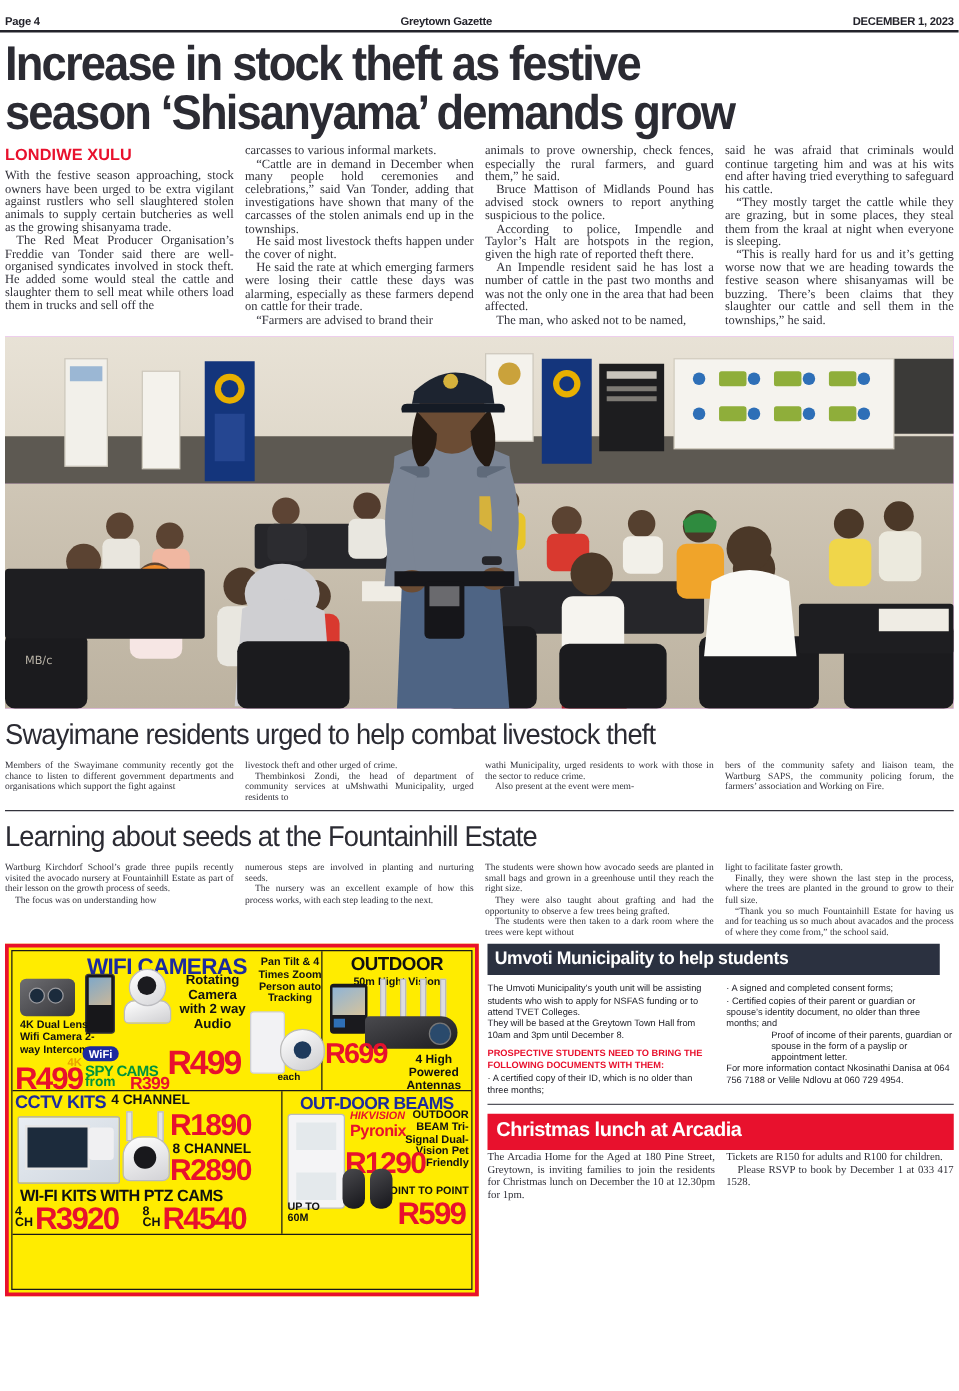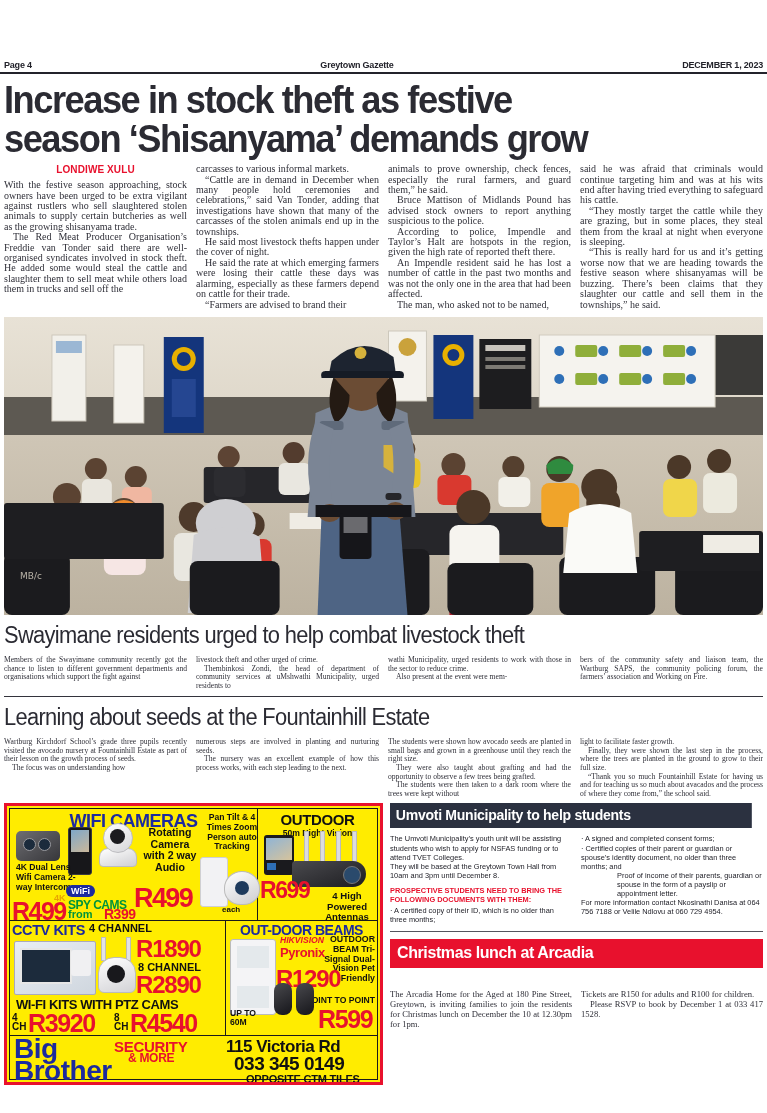--- a/index.html
+++ b/index.html
@@ -1,35 +1,35 @@
 <!DOCTYPE html>
 <html><head>
 <meta charset="utf-8">
 <style>
   html,body{margin:0;padding:0;background:#fff;}
   body{width:767px;height:1113px;overflow:hidden;font-family:"Liberation Serif",serif;color:#1c1c22;}
   .page{position:relative;width:767px;height:1113px;padding:0;box-sizing:border-box;}
 
   
   .masthead{display:flex;align-items:flex-end;justify-content:space-between;
-    padding:12px 4px 2px 4px;border-bottom:2px solid #23232b;font-family:"Liberation Sans",sans-serif;margin-top:48px;}
+    padding:12px 4px 2px 4px;border-bottom:2px solid #23232b;font-family:"Liberation Sans",sans-serif;}
   .masthead span{font-size:9px;font-weight:bold;letter-spacing:-.2px;color:#23232b;}
   .mh-center{flex:1;text-align:center;}
   .mh-right{text-align:right;}
 
   
   .headline{font-family:"Liberation Sans",sans-serif;font-weight:bold;font-size:39px;
     line-height:.99;letter-spacing:-1.6px;color:#2b2b33;margin:7px 4px 6px 4px;
     transform:scaleX(.93);transform-origin:left center;}
 
   
   .cols{display:flex;gap:9px;padding:0 4px;box-sizing:border-box;}
   .col{flex:1;min-width:0;}
-  .byline{font-family:"Liberation Sans",sans-serif;font-weight:bold;font-size:10px;
-    color:#e8112d;letter-spacing:.1px;margin-bottom:5px;text-align:center;}
+  .byline{font-family:"Liberation Sans",sans-serif;font-weight:bold;font-size:13px;
+    color:#e8112d;letter-spacing:.1px;margin-bottom:5px;}
   .bodytext{font-size:10px;line-height:10.4px;text-align:justify;color:#2f2f38;
     hyphens:auto;-webkit-hyphens:auto;}
   .bodytext p{margin:0;text-indent:9px;}
   .bodytext p.first{text-indent:0;}
   .small p{margin:0;text-indent:8px;}
   .small p.first{text-indent:0;}
   .small{font-size:7.6px;line-height:8.6px;text-align:justify;color:#2f2f38;}
 
   .rule{border:0;border-top:1.6px solid #33333c;margin:6px 4px 0 4px;}
   .rule-thin{border:0;border-top:1px solid #55555e;margin:5px 4px 0 4px;}
@@ -444,29 +444,20 @@
               <div style="position:absolute;right:2px;top:14px;width:56px;font-size:8.8px;font-weight:bold;color:#111;line-height:9.6px;text-align:right;">OUTDOOR BEAM Tri-Signal Dual-Vision Pet Friendly</div>
               <div style="position:absolute;left:50px;top:44px;font-size:24px;font-weight:bold;color:#e8112d;letter-spacing:-1.3px;">R1290</div>
               <div style="position:absolute;right:2px;top:74px;font-size:8.6px;font-weight:bold;color:#111;">POINT TO POINT</div>
               <div style="position:absolute;left:48px;top:62px;width:18px;height:32px;border-radius:8px;background:linear-gradient(150deg,#4a4a4e,#15151a);"></div>
               <div style="position:absolute;left:70px;top:62px;width:18px;height:32px;border-radius:8px;background:linear-gradient(150deg,#4a4a4e,#15151a);"></div>
               <div style="position:absolute;left:4px;top:88px;width:40px;font-size:8.6px;font-weight:bold;color:#111;line-height:9px;text-align:left;">UP TO 60M</div>
               <div style="position:absolute;left:92px;top:84px;font-size:25px;font-weight:bold;color:#e8112d;letter-spacing:-1.4px;">R599</div>
             </div>
           </div>
 
-          <div class="ad-row" style="flex:1;border-bottom:none;position:relative;">
-            <div style="position:absolute;left:4px;top:0px;font-size:28px;font-weight:bold;color:#1c2a9e;letter-spacing:-.5px;line-height:25px;">Big</div>
-            <div style="position:absolute;left:4px;top:22px;font-size:28px;font-weight:bold;color:#1c2a9e;letter-spacing:-.5px;line-height:25px;">Brother</div>
-            <div style="position:absolute;left:104px;top:2px;font-size:15px;font-weight:bold;color:#e8112d;letter-spacing:-.3px;">SECURITY</div>
-            <div style="position:absolute;left:118px;top:15px;font-size:12px;font-weight:bold;color:#e8112d;letter-spacing:-.3px;">&amp; MORE</div>
-            <div style="position:absolute;left:216px;top:1px;font-size:17px;font-weight:bold;color:#111;letter-spacing:-.5px;">115 Victoria Rd</div>
-            <div style="position:absolute;left:224px;top:17px;font-size:19px;font-weight:bold;color:#111;letter-spacing:-.5px;">033 345 0149</div>
-            <div style="position:absolute;left:236px;top:37px;font-size:11px;font-weight:bold;color:#111;letter-spacing:-.2px;">OPPOSITE CTM TILES</div>
-          </div>
 
         </div>
       </div>
     </div>
 
     <div class="lower-right">
 
       <div class="banner-dark">Umvoti Municipality to help students</div>
       <div class="two" style="margin-top:6px;">
         <div>
@@ -485,21 +476,21 @@
               <p style="text-indent: 0px;">· Certified copies of their parent or guardian or spouse’s identity document, no older than three months; and</p>
               <p style="text-indent: 0px; margin-left: 36px;">Proof of income of their parents, guardian or spouse in the form of a payslip or appointment letter.</p>
               <p style="text-indent: 0px;">For more information contact Nkosinathi Danisa at 064 756 7188 or Velile Ndlovu at 060 729 4954.</p>
             </div>
         </div>
       </div>
 
       <hr class="rule-thin" style="margin-left:0;margin-right:0;margin-top:7px;">
 
       <div class="banner-red" style="margin-top:7px;">Christmas lunch at Arcadia</div>
-      <div class="two" style="margin-top:22px;">
+      <div class="two" style="margin-top:1px;">
         <div>
             <div class="bodytext" style="font-size:8.6px;line-height:9.8px;">
               <p class="first">The Arcadia Home for the Aged at 180 Pine Street, Greytown, is inviting families to join the residents for Christmas lunch on December the 10 at 12.30pm for 1pm.</p>
             </div>
           </div>
         <div>
             <div class="bodytext" style="font-size:8.6px;line-height:9.8px;">
               <p class="first">Tickets are R150 for adults and R100 for children.</p>
               <p>Please RSVP to book by December 1 at 033 417 1528.</p>
             </div>

